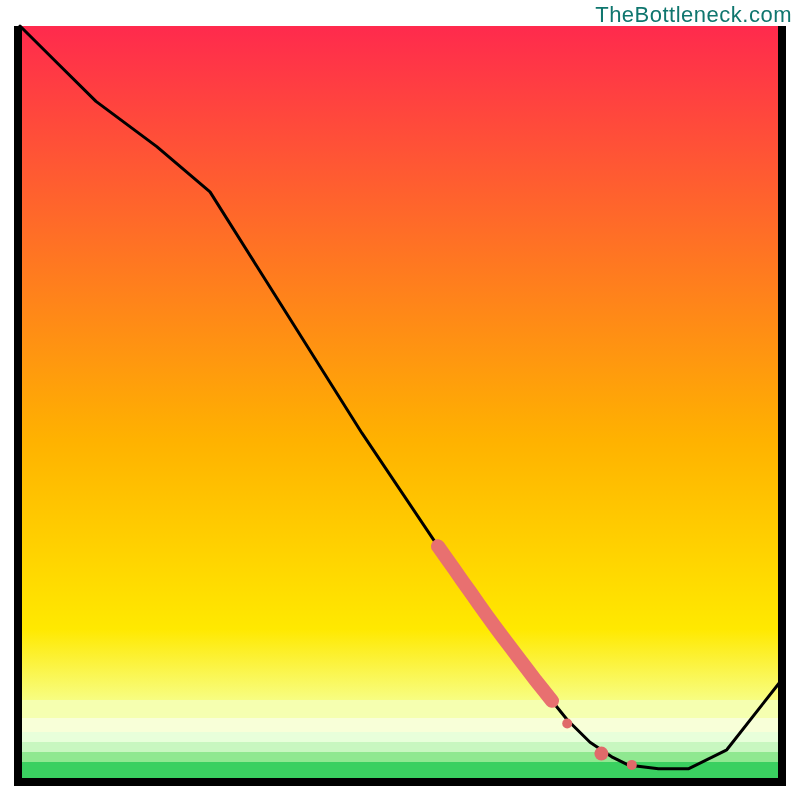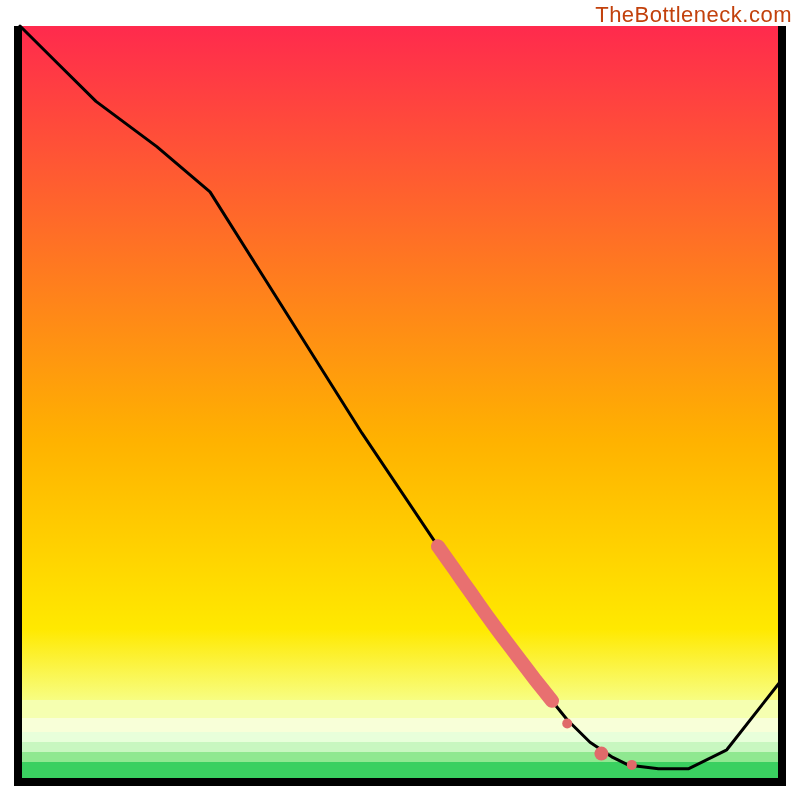--- a/index.html
+++ b/index.html
@@ -13,21 +13,21 @@
   }
   .outer {
     position: relative;
     width: 800px;
     height: 800px;
   }
   .watermark {
     position: absolute;
     top: 2px;
     right: 8px;
-    color: #c2410c;
+    color: #0f766e;
     font-size: 22px;
     font-weight: 400;
     letter-spacing: 0.5px;
     z-index: 5;
   }
   svg {
     position: absolute;
     top: 0;
     left: 0;
   }

